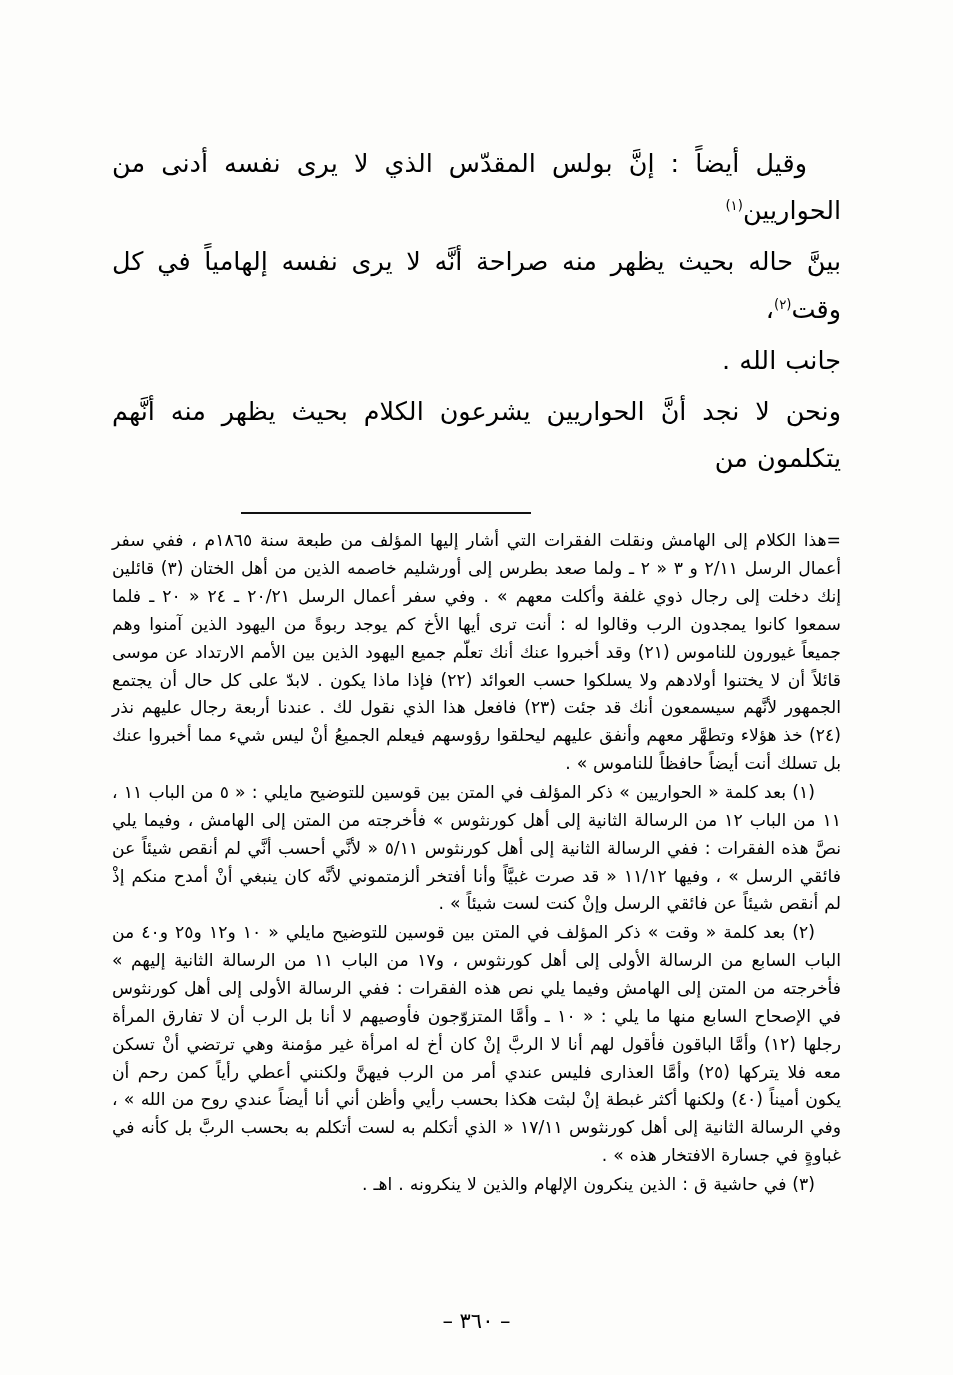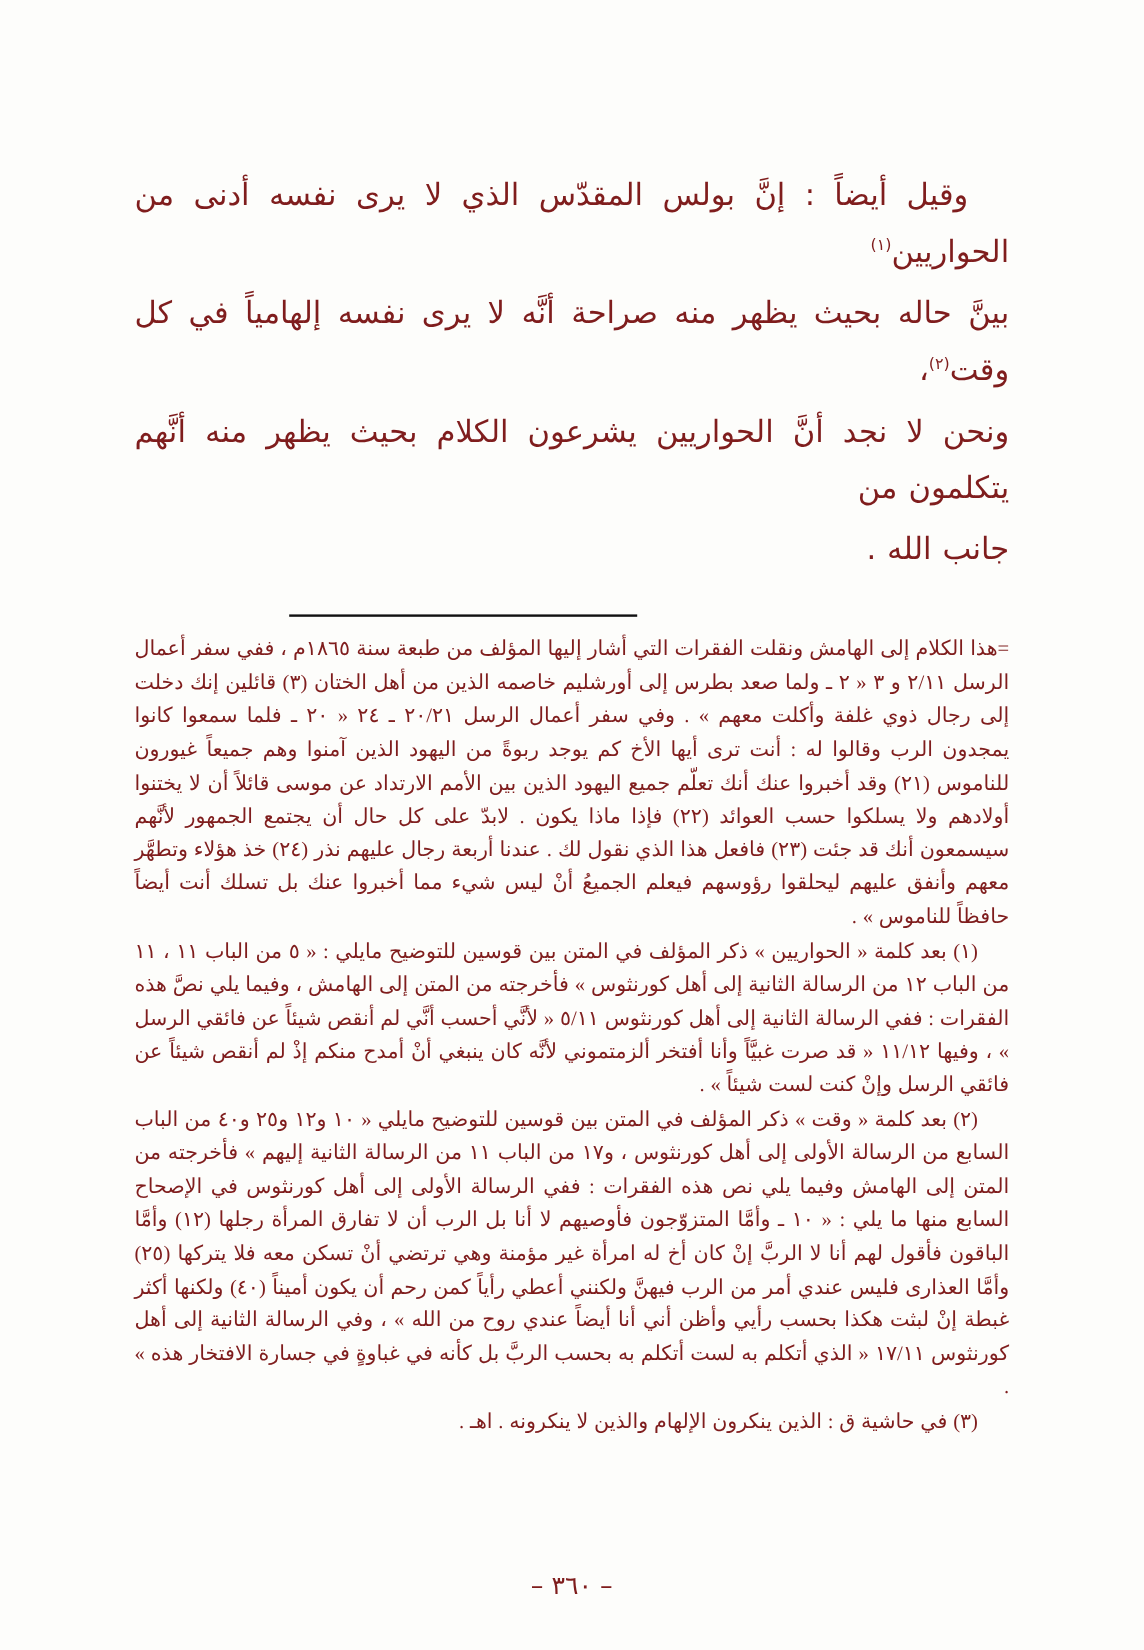--- a/index.html
+++ b/index.html
@@ -7,21 +7,21 @@
     padding: 0;
     background: #ffffff;
   }
   .page {
     position: relative;
     width: 953px;
     height: 1375px;
     margin: 0 auto;
     background: #fdfdfb;
     font-family: "DejaVu Sans", "Liberation Sans", sans-serif;
-    color: #7f1d1d;
+    color: #000000;
     overflow: hidden;
   }
   .content {
     position: absolute;
     top: 140px;
     right: 112px;
     left: 112px;
     bottom: 40px;
   }
   .body-text {
@@ -63,21 +63,20 @@
     direction: rtl;
     text-align: justify;
     text-align-last: right;
     font-size: 17.2px;
     line-height: 1.62;
     word-spacing: 0.5px;
   }
   .footnotes p {
     margin: 0 0 1px 0;
     text-indent: 0;
-    font-family: Liberation Serif, serif;
   }
   .footnotes p.indent {
     text-indent: 26px;
   }
   .pagenum {
     position: absolute;
     bottom: 42px;
     left: 0;
     right: 0;
     text-align: center;
@@ -88,22 +87,22 @@
 </style>
 </head>
 <body>
 
 <div class="page">
   <div class="content">
 
     <div class="body-text">
       <p><span>وقيل أيضاً : إنَّ بولس المقدّس الذي لا يرى نفسه أدنى من الحواريين</span><sup>(١)</sup></p>
       <p class="cont"><span>بينَّ حاله بحيث يظهر منه صراحة أنَّه لا يرى نفسه إلهامياً في كل وقت</span><sup>(٢)</sup>،</p>
+      <p class="cont"><span>جانب  الله  .</span></p>
       <p class="cont"><span>ونحن لا نجد أنَّ الحواريين يشرعون الكلام بحيث يظهر منه أنَّهم يتكلمون من</span></p>
-      <p class="cont"><span>جانب  الله  .</span></p>
     </div>
 
     <div class="rule-wrap">
       <div class="rule"></div>
     </div>
 
     <div class="footnotes">
       <p>=هذا الكلام إلى الهامش ونقلت الفقرات التي أشار إليها المؤلف من طبعة سنة ١٨٦٥م ، ففي سفر أعمال الرسل ٢/١١ و ٣ « ٢ ـ ولما صعد بطرس إلى أورشليم خاصمه الذين من أهل الختان (٣) قائلين إنك دخلت إلى رجال ذوي غلفة وأكلت معهم » .  وفي سفر أعمال الرسل ٢٠/٢١ ـ ٢٤ « ٢٠ ـ فلما سمعوا كانوا يمجدون الرب وقالوا له : أنت ترى أيها الأخ كم يوجد ربوةً من اليهود الذين آمنوا وهم جميعاً غيورون للناموس (٢١) وقد أخبروا عنك أنك تعلّم جميع اليهود الذين بين الأمم الارتداد عن موسى قائلاً أن لا يختنوا أولادهم ولا يسلكوا حسب العوائد (٢٢) فإذا ماذا يكون .  لابدّ على كل حال أن يجتمع الجمهور لأنَّهم سيسمعون أنك قد جئت (٢٣) فافعل هذا الذي نقول لك .  عندنا أربعة رجال عليهم نذر (٢٤) خذ هؤلاء وتطهَّر معهم وأنفق عليهم ليحلقوا رؤوسهم فيعلم الجميعُ أنْ ليس شيء مما أخبروا عنك بل تسلك أنت أيضاً حافظاً للناموس » .</p>
       <p class="indent">(١) بعد كلمة « الحواريين » ذكر المؤلف في المتن بين قوسين للتوضيح مايلي : « ٥ من الباب ١١ ، ١١ من الباب ١٢ من الرسالة الثانية إلى أهل كورنثوس » فأخرجته من المتن إلى الهامش ، وفيما يلي نصَّ هذه الفقرات : ففي الرسالة الثانية إلى أهل كورنثوس ٥/١١ « لأنَّي أحسب أنَّي لم أنقص شيئاً عن فائقي الرسل » ، وفيها ١١/١٢ « قد صرت غبيَّاً وأنا أفتخر ألزمتموني لأنَّه كان ينبغي أنْ أمدح منكم إذْ لم أنقص شيئاً عن فائقي الرسل وإنْ كنت لست شيئاً » .</p>
       <p class="indent">(٢) بعد كلمة « وقت » ذكر المؤلف في المتن بين قوسين للتوضيح مايلي « ١٠ و١٢ و٢٥ و٤٠ من الباب السابع من الرسالة الأولى إلى أهل كورنثوس ، و١٧ من الباب ١١ من الرسالة الثانية إليهم » فأخرجته من المتن إلى الهامش وفيما يلي نص هذه الفقرات : ففي الرسالة الأولى إلى أهل كورنثوس في الإصحاح السابع منها ما يلي : « ١٠ ـ وأمَّا المتزوّجون فأوصيهم لا أنا بل الرب أن لا تفارق المرأة رجلها (١٢) وأمَّا الباقون فأقول لهم أنا لا الربَّ إنْ كان أخ له امرأة غير مؤمنة وهي ترتضي أنْ تسكن معه فلا يتركها (٢٥) وأمَّا العذارى فليس عندي أمر من الرب فيهنَّ ولكنني أعطي رأياً كمن رحم أن يكون أميناً (٤٠) ولكنها أكثر غبطة إنْ لبثت هكذا بحسب رأيي وأظن أني أنا أيضاً عندي روح من الله » ، وفي الرسالة الثانية إلى أهل كورنثوس ١٧/١١ « الذي أتكلم به لست أتكلم به بحسب الربَّ بل كأنه في غباوةٍ في جسارة الافتخار هذه » .</p>

